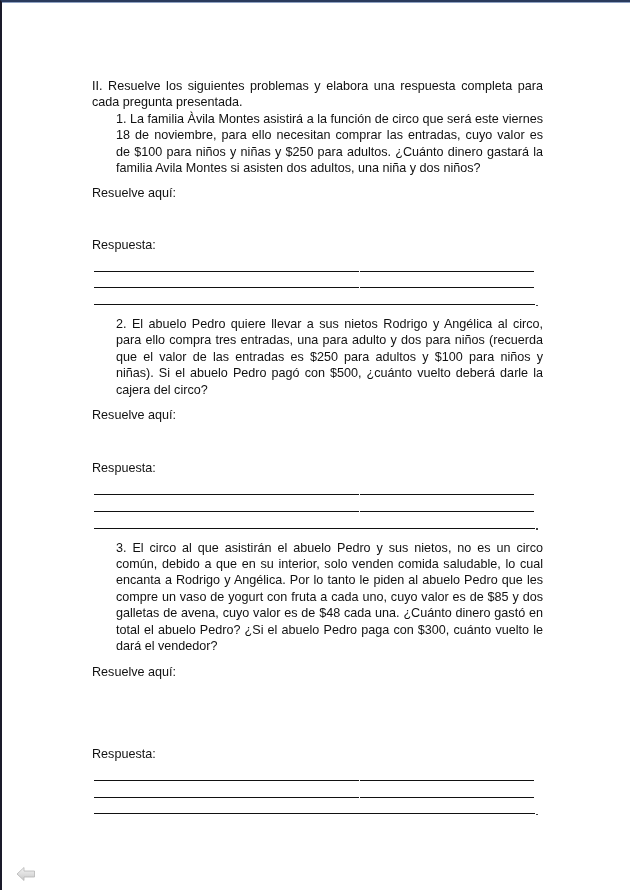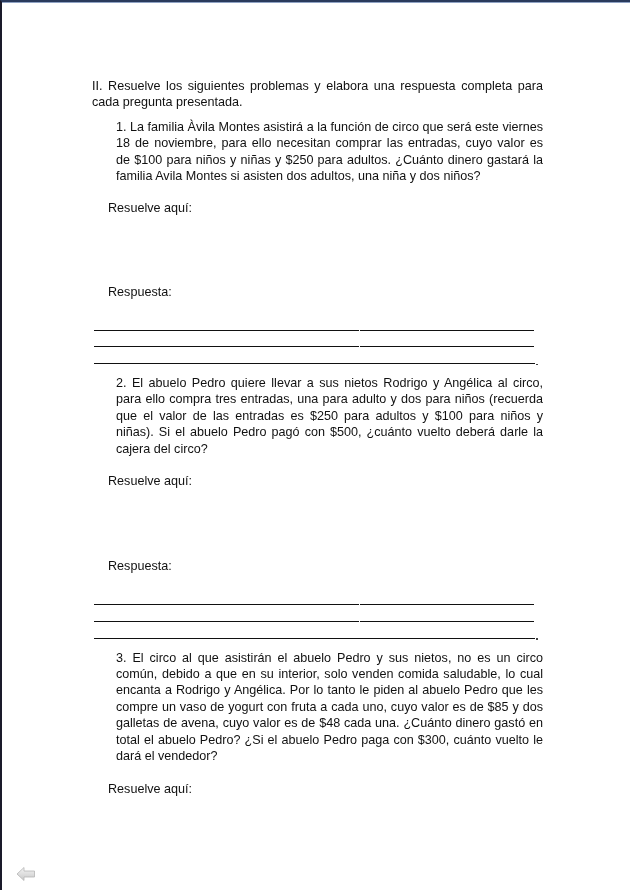--- a/index.html
+++ b/index.html
@@ -31,24 +31,24 @@
       width: 451px;
       font-family: "Liberation Sans", sans-serif;
       font-size: 12.6px;
       line-height: 16.4px;
       color: #111111;
     }
     .para {
       text-align: justify;
       margin: 0;
     }
-    .section-title { margin-bottom: 8px; }
+    .section-title { }
     .problem { margin-bottom: 9px; margin-left: 24px; }
     .label {
-      margin: 16px;
+      margin: 0;
     }
     .resuelve-space-1 { height: 35px; }
     .resuelve-space-2 { height: 37px; }
     .resuelve-space-3 { height: 66px; }
     .answer-lines {
       margin-top: 4px;
       margin-bottom: 9px;
     }
     .answer-line {
       position: relative;

